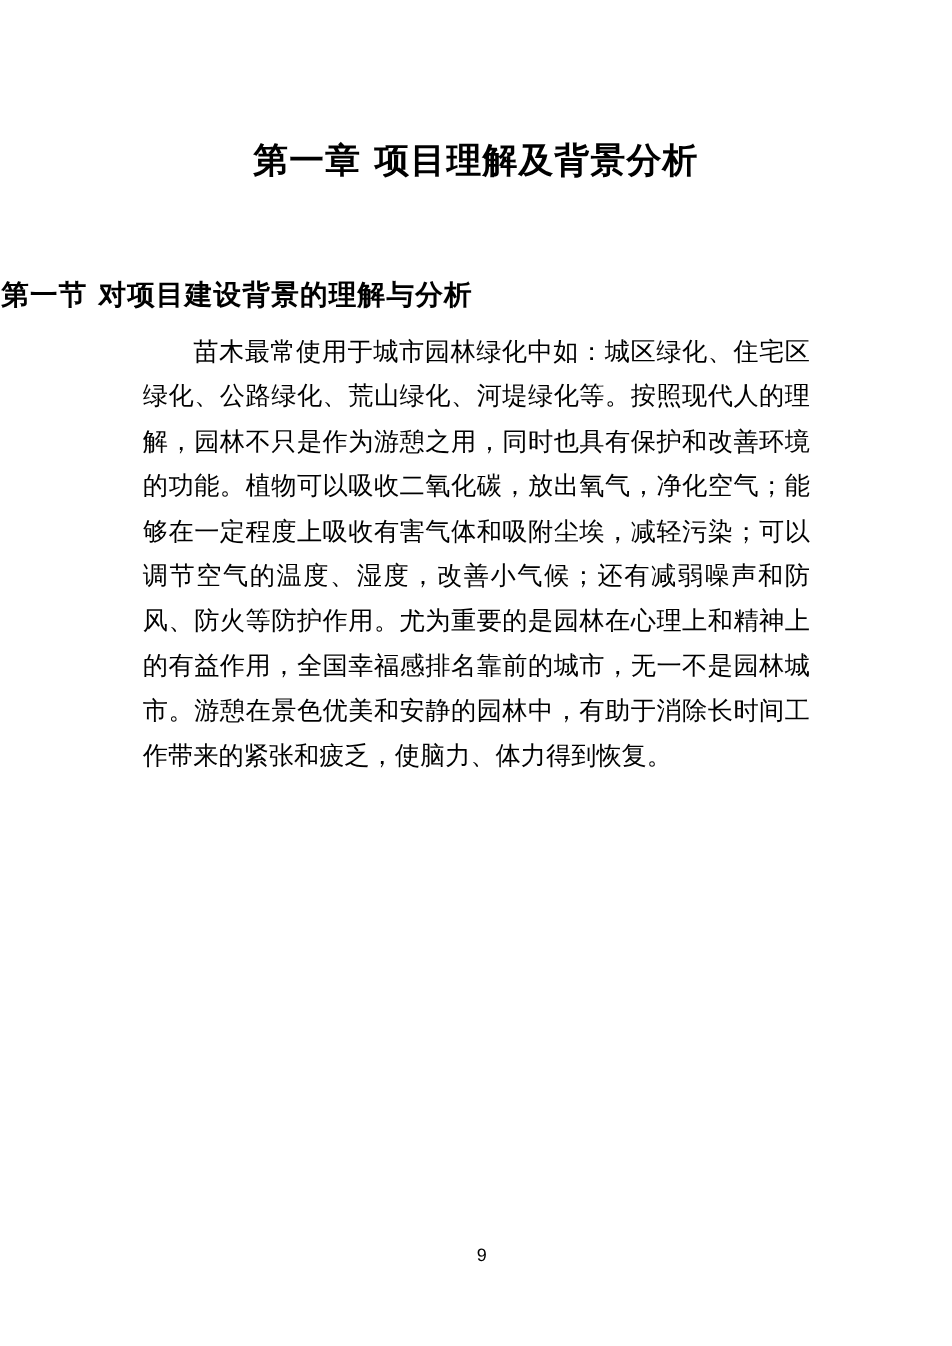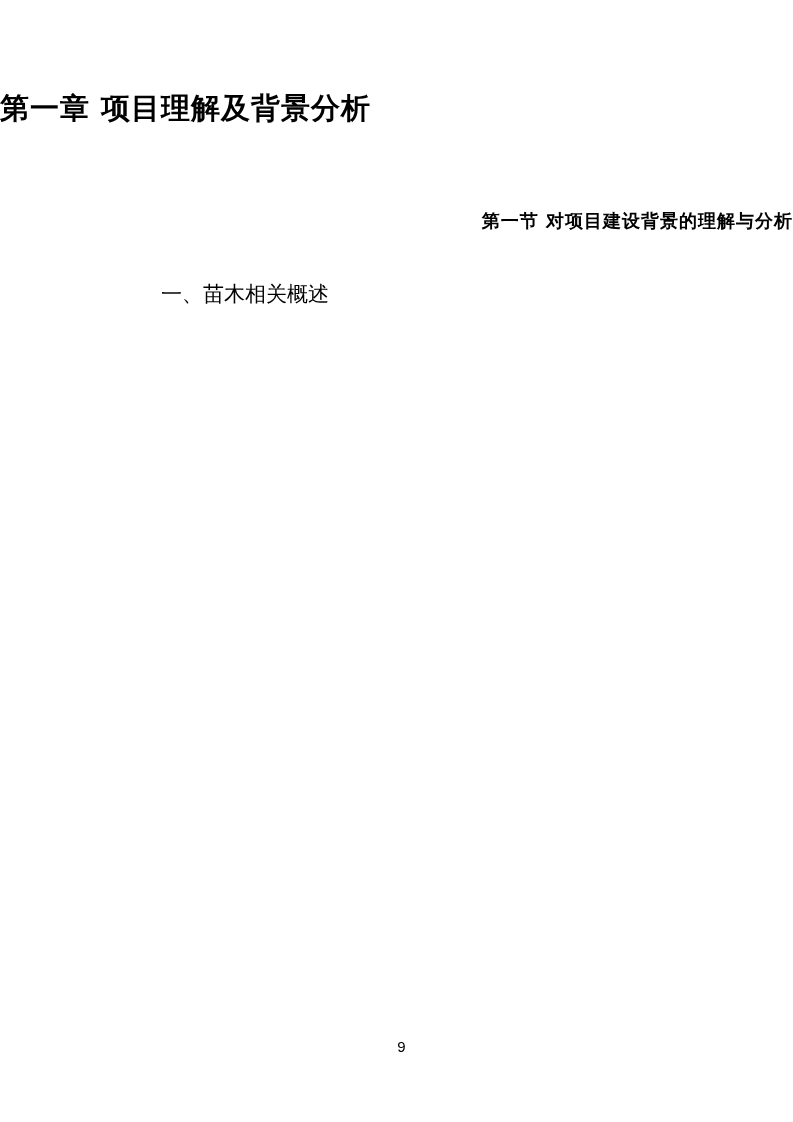--- a/index.html
+++ b/index.html
@@ -12,32 +12,32 @@
     width: 793px;
     height: 1122px;
     background: #ffffff;
     color: #000000;
     font-family: "DejaVu Serif", "Liberation Serif", serif;
     overflow: hidden;
     margin: 0 auto;
   }
   .chapter-title {
     margin: 0;
-    padding-top: 87px;
-    text-align: left;
+    padding-top: 112px;
+    text-align: center;
     font-size: 29px;
     line-height: 42px;
     font-weight: bold;
     letter-spacing: 1px;
     white-space: pre;
   }
   .section-title {
     margin: 74px 0 0 1px;
-    text-align: right;
-    font-size: 18px;
+    text-align: left;
+    font-size: 23px;
     line-height: 36px;
     font-weight: bold;
     letter-spacing: 1px;
     white-space: pre;
   }
   .body-text {
     width: 556px;
     margin: 11px 0 0 119px;
     font-size: 21px;
     line-height: 37.4px;
@@ -66,18 +66,18 @@
 </head>
 <body>
 
 <div class="page">
 
   <h1 class="chapter-title">第一章 项目理解及背景分析</h1>
 
   <h2 class="section-title">第一节 对项目建设背景的理解与分析</h2>
 
   <div class="body-text">
-    <p class="subheading">一、苗木相关概述</p>
+    <p>苗木最常使用于城市园林绿化中如：城区绿化、住宅区绿化、公路绿化、荒山绿化、河堤绿化等。按照现代人的理解，园林不只是作为游憩之用，同时也具有保护和改善环境的功能。植物可以吸收二氧化碳，放出氧气，净化空气；能够在一定程度上吸收有害气体和吸附尘埃，减轻污染；可以调节空气的温度、湿度，改善小气候；还有减弱噪声和防风、防火等防护作用。尤为重要的是园林在心理上和精神上的有益作用，全国幸福感排名靠前的城市，无一不是园林城市。游憩在景色优美和安静的园林中，有助于消除长时间工作带来的紧张和疲乏，使脑力、体力得到恢复。</p>
   </div>
 
   <div class="page-number">9</div>
 
 </div>
 
 </body></html>

